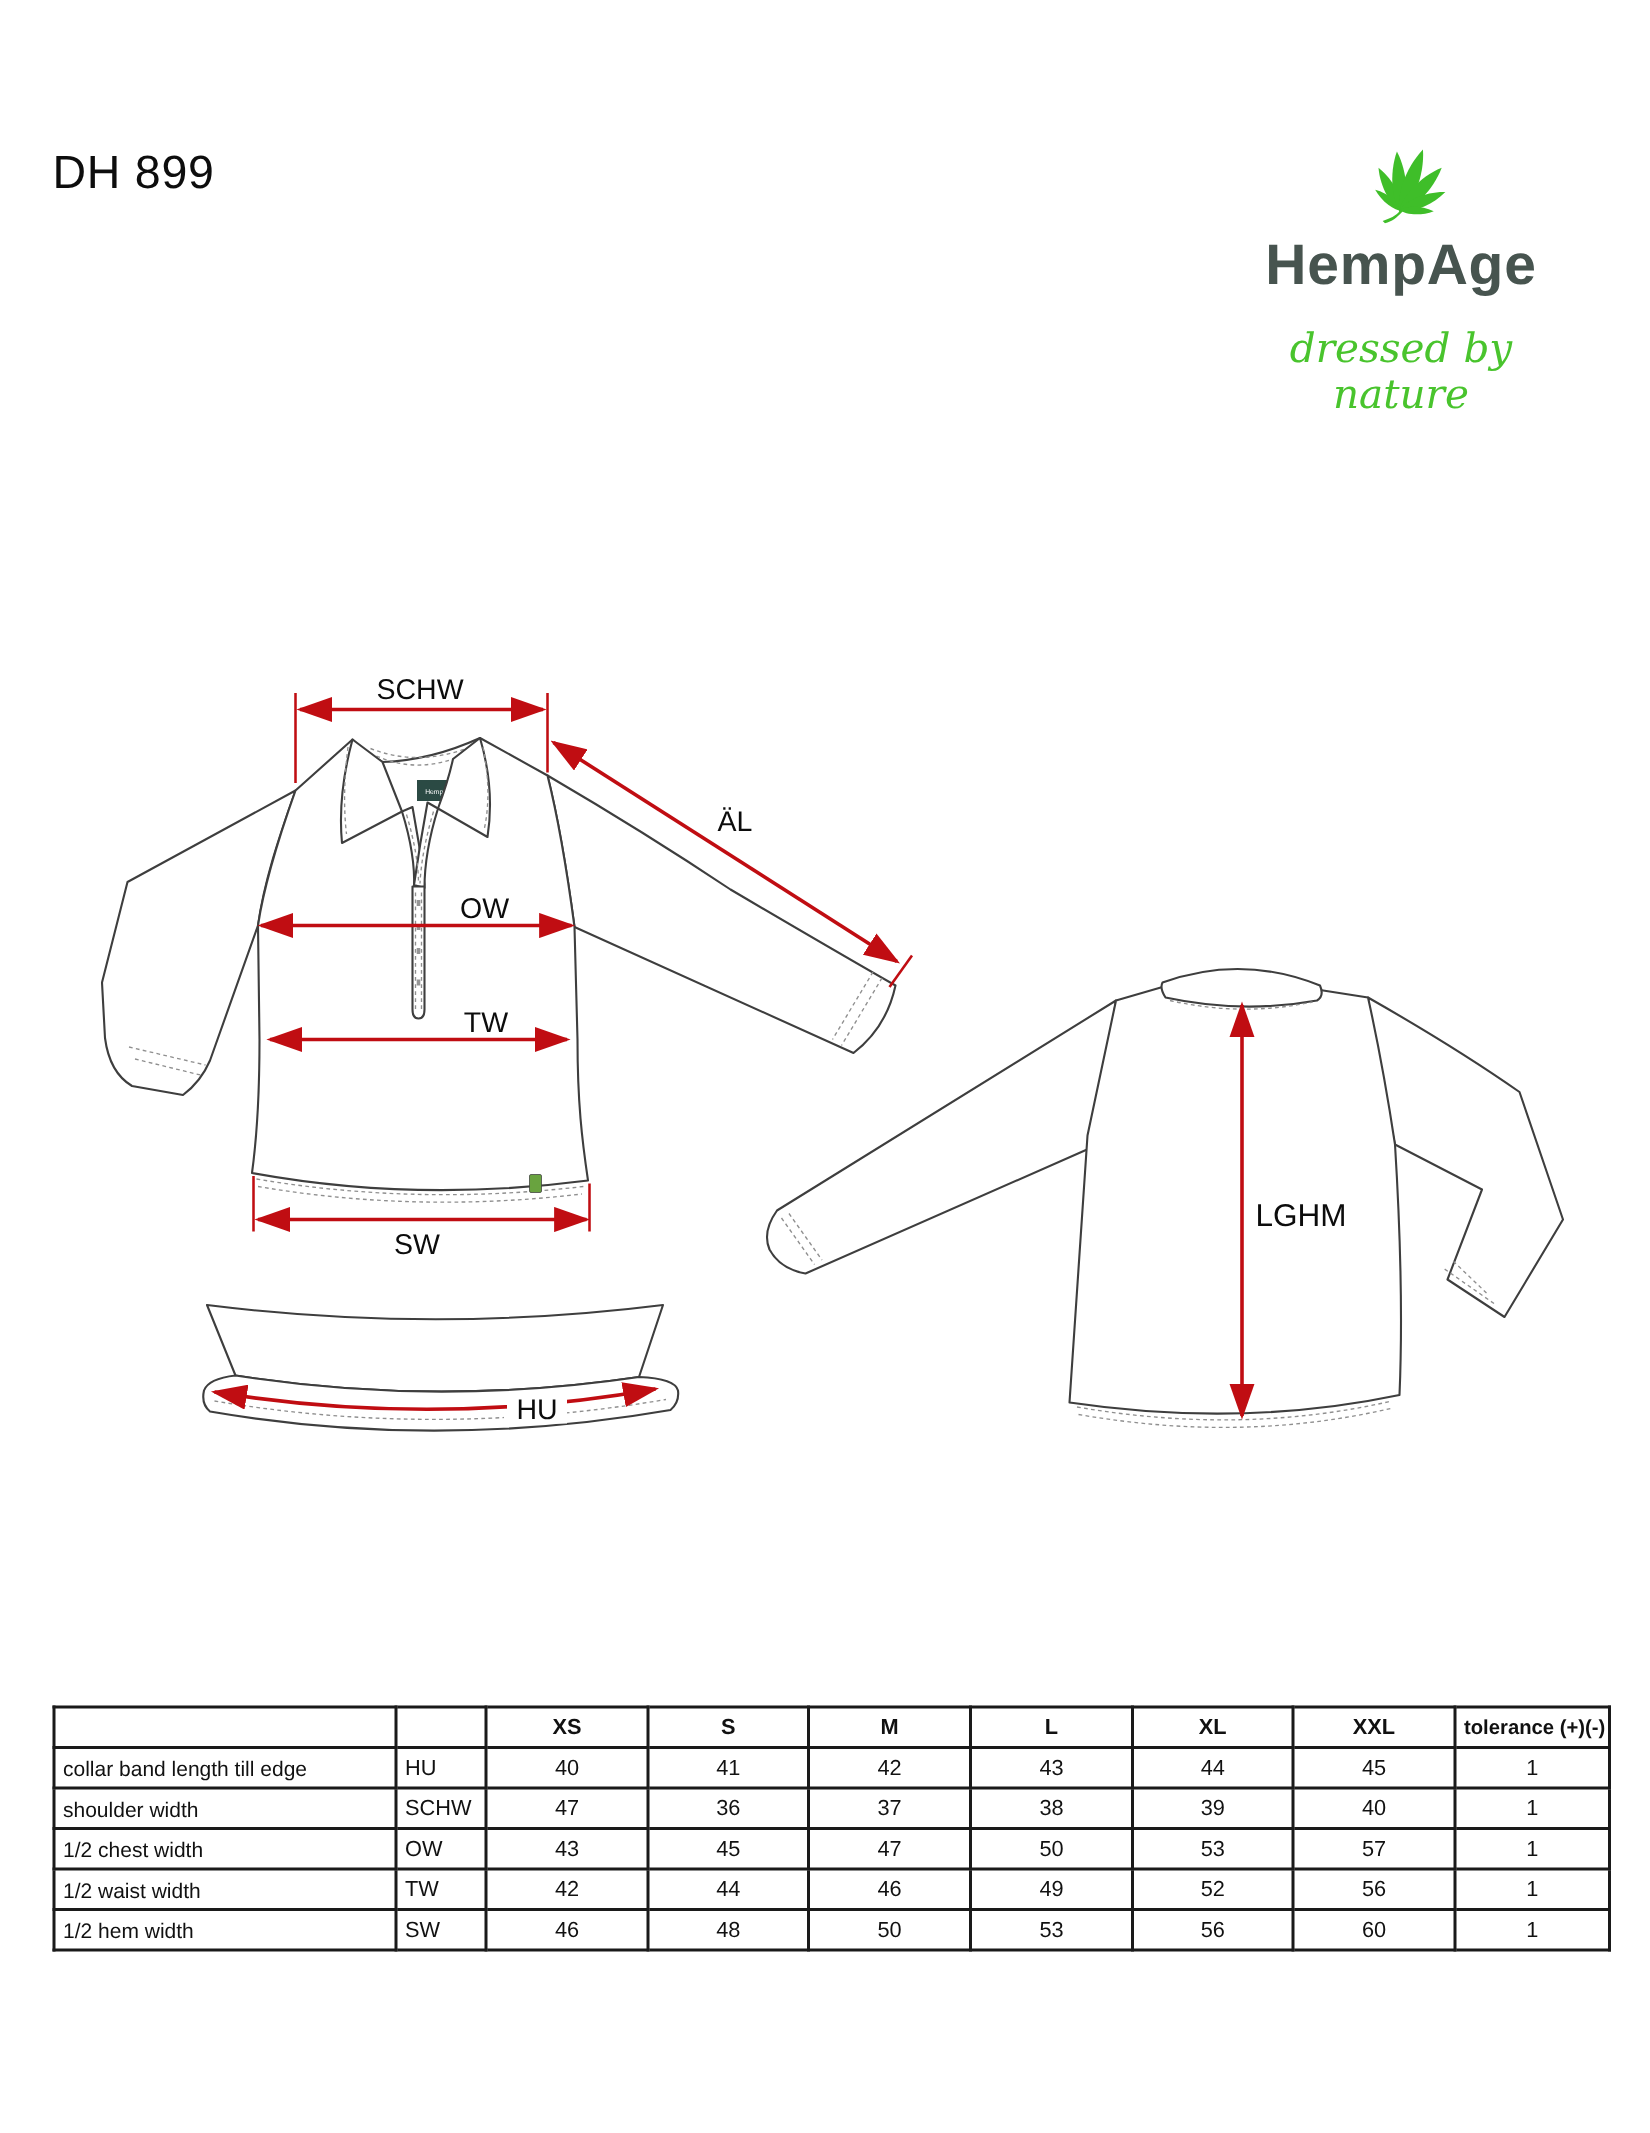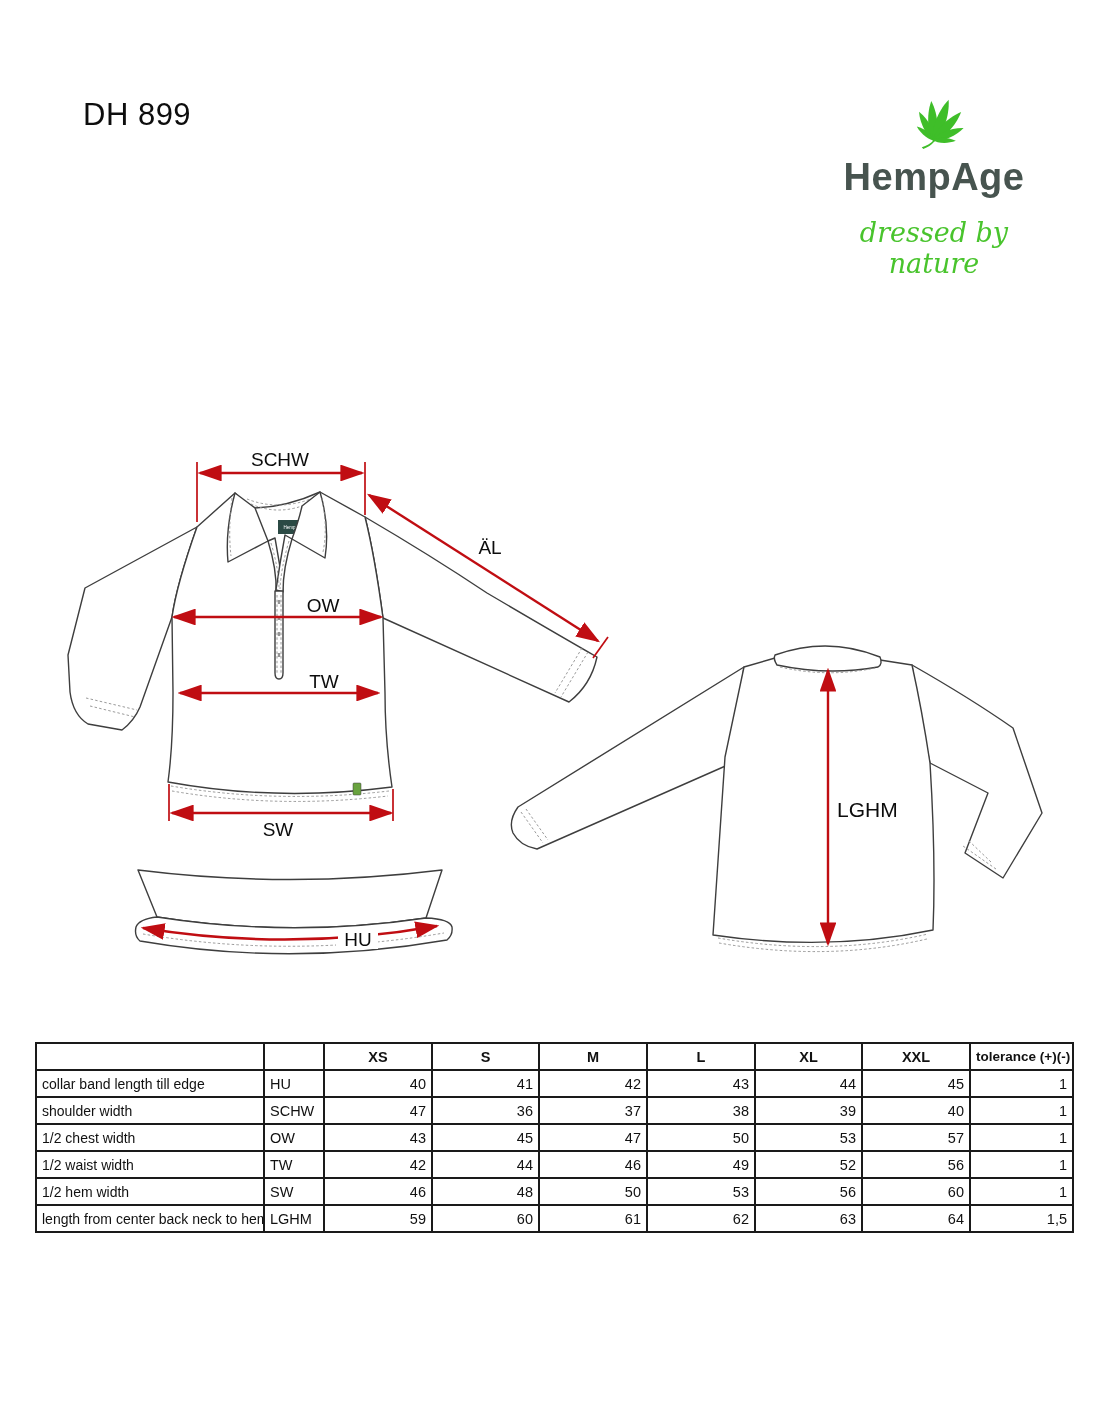--- a/index.html
+++ b/index.html
@@ -1,46 +1,46 @@
 <!DOCTYPE html>
 <html style="--arrow: #C00D12; --line: #3E3E3E; --stitch: #8F8F8F; --leaf: #3FBE29; --brand: #47544F; --tagline: #49C42D; --collar_label_bg: #2B4A44; --hem_tag: #69A33F; --text: #111111;"><head>
 <meta charset="utf-8">
 <style>
   html,body{margin:0;padding:0;background:#fff;}
   #page{position:relative;width:1100px;height:1422px;background:#fff;overflow:hidden;
         font-family:"Liberation Sans",sans-serif;color:var(--text,#111);}
-  #doc-title{position:absolute;left:35px;top:97px;font-size:31px;color:#0d0d0d;letter-spacing:.5px;margin-left:48px;}
+  #doc-title{position:absolute;left:35px;top:97px;font-size:31px;color:#0d0d0d;letter-spacing:.5px;}
   
   #logo{position:absolute;left:826px;top:88px;width:216px;text-align:center;}
   #logo svg{display:block;margin:0 auto;}
   #brand{margin-top:6px;font-size:38px;font-weight:bold;color:var(--brand,#47544F);letter-spacing:.5px;}
   #tagline{margin-top:18px;font-family:"DejaVu Serif",serif;font-style:italic;font-size:27px;color:var(--tagline,#49C42D);}
   
   #diagram{position:absolute;left:40px;top:440px;}
   .ln{fill:#fff;stroke:var(--line,#3E3E3E);stroke-width:1.4;stroke-linejoin:round;}
   .st{fill:none;stroke:var(--stitch,#8F8F8F);stroke-width:.9;stroke-dasharray:2.5 2.2;}
   .arr{stroke:var(--arrow,#C00D12);stroke-width:2.4;fill:none;}
   .arrthin{stroke:var(--arrow,#C00D12);stroke-width:1.7;fill:none;}
   .ah{fill:var(--arrow,#C00D12);}
   .lbl{font-family:"Liberation Sans",sans-serif;font-size:19px;fill:#0c0c0c;}
   .lbl-lg{font-size:21px;}
   .clabel{fill:var(--collar_label_bg,#2B4A44);}
   .clabeltext{font-family:"Liberation Sans",sans-serif;font-size:4.5px;fill:#fff;}
   .tag{fill:var(--hem_tag,#69A33F);stroke:var(--line,#3E3E3E);stroke-width:.5;}
   .btn{fill:var(--line,#3E3E3E);opacity:.55;}
   
-  #size-table{position:absolute;left:35px;top:1042px;border-collapse:collapse;table-layout:fixed;
+  #size-table{position:absolute;left:35px;top:1137px;border-collapse:collapse;table-layout:fixed;
               width:1037px;font-size:14.5px;color:#111;}
   #size-table td,#size-table th{border:2px solid #1a1a1a;height:25px;padding:0 5px;
               overflow:hidden;white-space:nowrap;vertical-align:middle;}
   th.c-size{font-weight:bold;text-align:center;font-size:14.5px;}
   th.c-tol{font-weight:bold;text-align:center;font-size:13.5px;}
   td.desc{text-align:left;font-size:14px;padding-left:4px;}
   td.code{text-align:left;font-size:14.5px;}
-  td.num{text-align:right;}
+  td.num{text-align:center;}
 </style>
 </head>
 <body>
 
 <div id="page">
 
   <div id="doc-title">DH 899</div>
 
   <div id="logo">
     <svg width="72" height="62" viewBox="-36 -52 72 62">
@@ -235,27 +235,16 @@
       <td class="desc">1/2 hem width</td>
       <td class="code">SW</td>
       <td class="num">46</td>
       <td class="num">48</td>
       <td class="num">50</td>
       <td class="num">53</td>
       <td class="num">56</td>
       <td class="num">60</td>
       <td class="num">1</td>
     </tr>
-    <tr>
-      <td class="desc">length from center back neck to hem</td>
-      <td class="code">LGHM</td>
-      <td class="num">59</td>
-      <td class="num">60</td>
-      <td class="num">61</td>
-      <td class="num">62</td>
-      <td class="num">63</td>
-      <td class="num">64</td>
-      <td class="num">1,5</td>
-    </tr>
   </tbody>
     </table>
 
 </div>
 
 </body></html>

